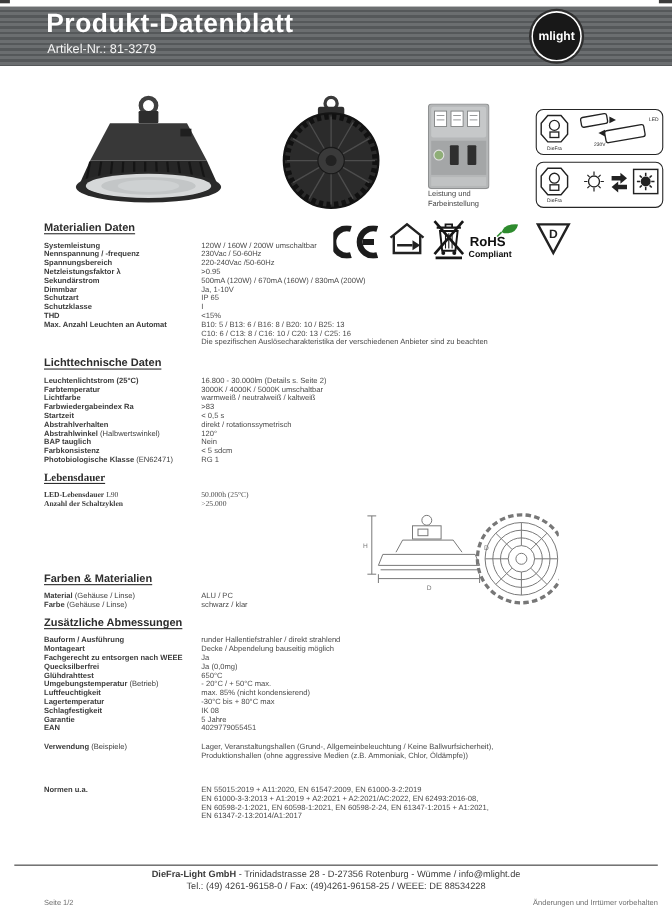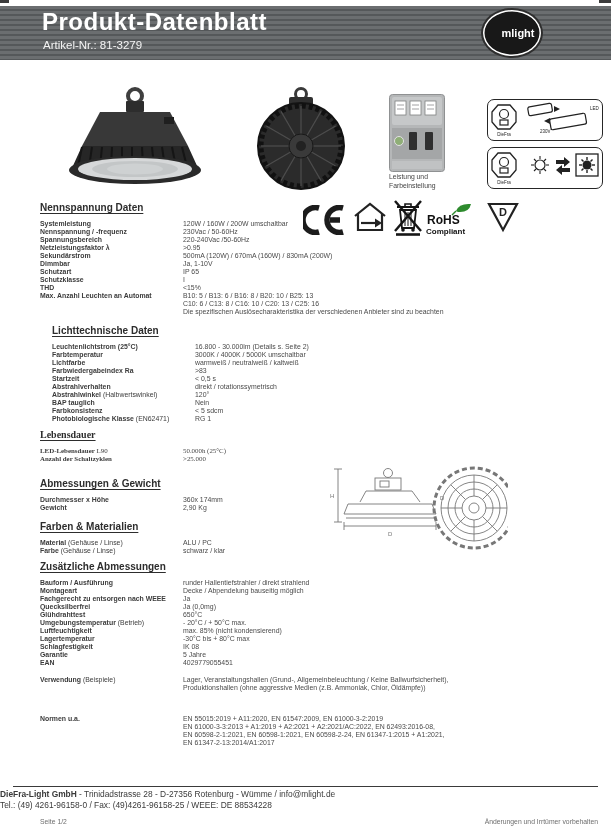--- a/index.html
+++ b/index.html
@@ -13,52 +13,52 @@
   .mark-r{right:0;width:12px;}
 
   
   .band{position:absolute;left:0;top:6px;width:611px;height:54px;
         background:repeating-linear-gradient(180deg,#6b6e70 0px,#6b6e70 3px,#55585a 3px,#55585a 5px);}
   .band-title{position:absolute;left:42px;top:2px;margin:0;font-size:24px;font-weight:bold;
         color:#fff;letter-spacing:.5px;}
   .band-artno{position:absolute;left:43px;top:33px;font-size:11.5px;font-weight:normal;color:#f4f4f4;}
   .logo{position:absolute;left:483px;top:4px;width:46px;height:46px;border-radius:50%;background:#181818;
         box-shadow:inset 0 0 0 1.5px #fff,0 0 0 2px #2e2e2e;display:flex;align-items:center;justify-content:center;
-        color:#fff;font-size:11px;font-weight:bold;padding-left:12px;}
+        color:#fff;font-size:11px;font-weight:bold;}
 
   .doc-title{position:absolute;left:40px;top:71px;font-size:9.5px;font-weight:bold;color:#333;}
 
   
   .abs{position:absolute;}
   .panel-caption{position:absolute;left:389px;top:173px;font-size:6.8px;line-height:8.5px;color:#444;white-space:pre-line;}
   .icon-box{position:absolute;left:487px;width:116px;height:42px;border:1.6px solid #262626;border-radius:7px;box-sizing:border-box;}
 
   
   .section{position:absolute;left:40px;width:560px;}
   .section h2{margin:0 0 7px 0;font-size:10px;font-weight:bold;color:#2d2d2d;
         text-decoration:underline;text-underline-offset:2px;}
   .row{display:grid;grid-template-columns:143px 1fr;font-size:6.9px;line-height:8px;}
   .k{color:#3b3b3b;padding-right:4px;}
   .kb{font-weight:bold;}
   .kn{font-weight:normal;}
   .v{color:#4a4a4a;white-space:pre-line;}
 
   #sec-electrical{top:202px;}
-  #sec-lighting{top:325px;margin-left:12px;}
+  #sec-lighting{top:325px;}
   #sec-lifetime{top:429px;font-family:Liberation Serif, serif;}
   #sec-dimensions{top:478px;width:280px;}
   #sec-materials{top:521px;width:280px;}
   #sec-additional{top:561px;}
   #sec-usage{top:676px;}
   #sec-certificates{top:715px;}
 
   
   .footer-rule{position:absolute;left:13px;top:786px;width:585px;border-top:1.3px solid #3a3a3a;}
-  .footer-company{position:absolute;left:0;top:789px;width:611px;font-size:8.4px;color:#3a3a3a;}
-  .footer-tel{position:absolute;left:0;top:800px;width:611px;text-align:left;font-size:8.4px;color:#3a3a3a;}
+  .footer-company{position:absolute;left:0;top:789px;width:611px;text-align:center;font-size:8.4px;color:#3a3a3a;}
+  .footer-tel{position:absolute;left:0;top:800px;width:611px;text-align:center;font-size:8.4px;color:#3a3a3a;}
   .page-no{position:absolute;left:40px;top:818px;font-size:6.8px;color:#6e6e6e;}
   .rights-note{position:absolute;right:13px;top:818px;font-size:6.8px;color:#6e6e6e;}
 </style>
 </head>
 <body>
 
 <div id="page">
 
   <div class="mark mark-l"></div>
   <div class="mark mark-r"></div>
@@ -224,21 +224,21 @@
     <path d="M31 9 L27 13" stroke="#2e8b2e" stroke-width="1.4" fill="none"></path>
     <text x="2" y="22" font-size="12" font-weight="bold" fill="#111">RoHS</text>
     <text x="1" y="32" font-size="8" font-weight="bold" fill="#111">Compliant</text>
   </svg>
   <svg class="abs" style="left:486px;top:201px;" width="34" height="32" viewBox="0 0 34 32">
     <polygon points="3,3 31,3 17,29" fill="none" stroke="#222" stroke-width="2.2"></polygon>
     <text x="17" y="15" font-size="11" font-weight="bold" text-anchor="middle" fill="#222">D</text>
   </svg>
 
   <div class="section" id="sec-electrical">
-    <h2>Nennspannung Daten</h2>
+    <h2>Materialien Daten</h2>
     <div class="row">
         <div class="k"><span class="kb">Systemleistung</span></div>
         <div class="v">120W / 160W / 200W umschaltbar</div>
       </div>
     <div class="row">
         <div class="k"><span class="kb">Nennspannung / -frequenz</span></div>
         <div class="v">230Vac / 50-60Hz</div>
       </div>
     <div class="row">
         <div class="k"><span class="kb">Spannungsbereich</span></div>
@@ -325,31 +325,20 @@
     <div class="row">
         <div class="k"><span class="kb">LED-Lebensdauer</span> <span class="kn">L90</span></div>
         <div class="v">50.000h (25°C)</div>
       </div>
     <div class="row">
         <div class="k"><span class="kb">Anzahl der Schaltzyklen</span></div>
         <div class="v">&gt;25.000</div>
       </div>
   </div>
 
-  <div class="section" id="sec-dimensions">
-    <h2>Abmessungen &amp; Gewicht</h2>
-    <div class="row">
-        <div class="k"><span class="kb">Durchmesser x Höhe</span></div>
-        <div class="v">360x 174mm</div>
-      </div>
-    <div class="row">
-        <div class="k"><span class="kb">Gewicht</span></div>
-        <div class="v">2,90 Kg</div>
-      </div>
-  </div>
 
   <svg class="abs" style="left:328px;top:464px;" width="180" height="88" viewBox="0 0 180 88">
     <g stroke="#777" stroke-width="0.9" fill="none">
       <line x1="10" y1="5" x2="10" y2="58"></line>
       <line x1="6" y1="5" x2="14" y2="5"></line>
         <line x1="6" y1="58" x2="14" y2="58"></line>
       <circle cx="60" cy="9" r="4.5"></circle>
       <rect x="47" y="14" width="26" height="12"></rect>
       <rect x="52" y="17" width="9" height="6"></rect>
       <polyline points="32,38 38,27 84,27 92,38"></polyline>

